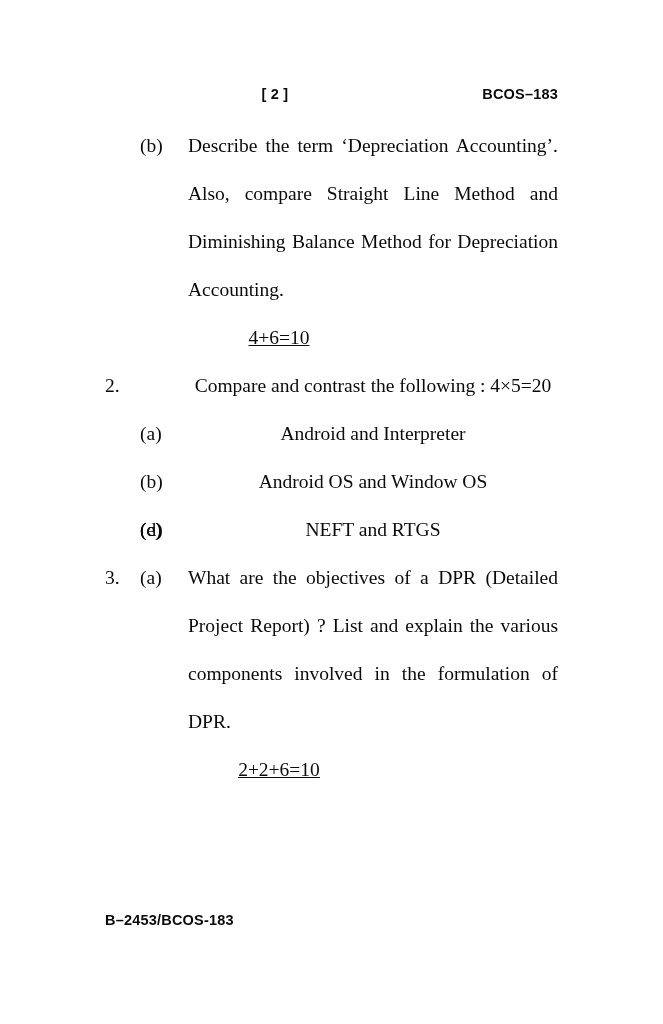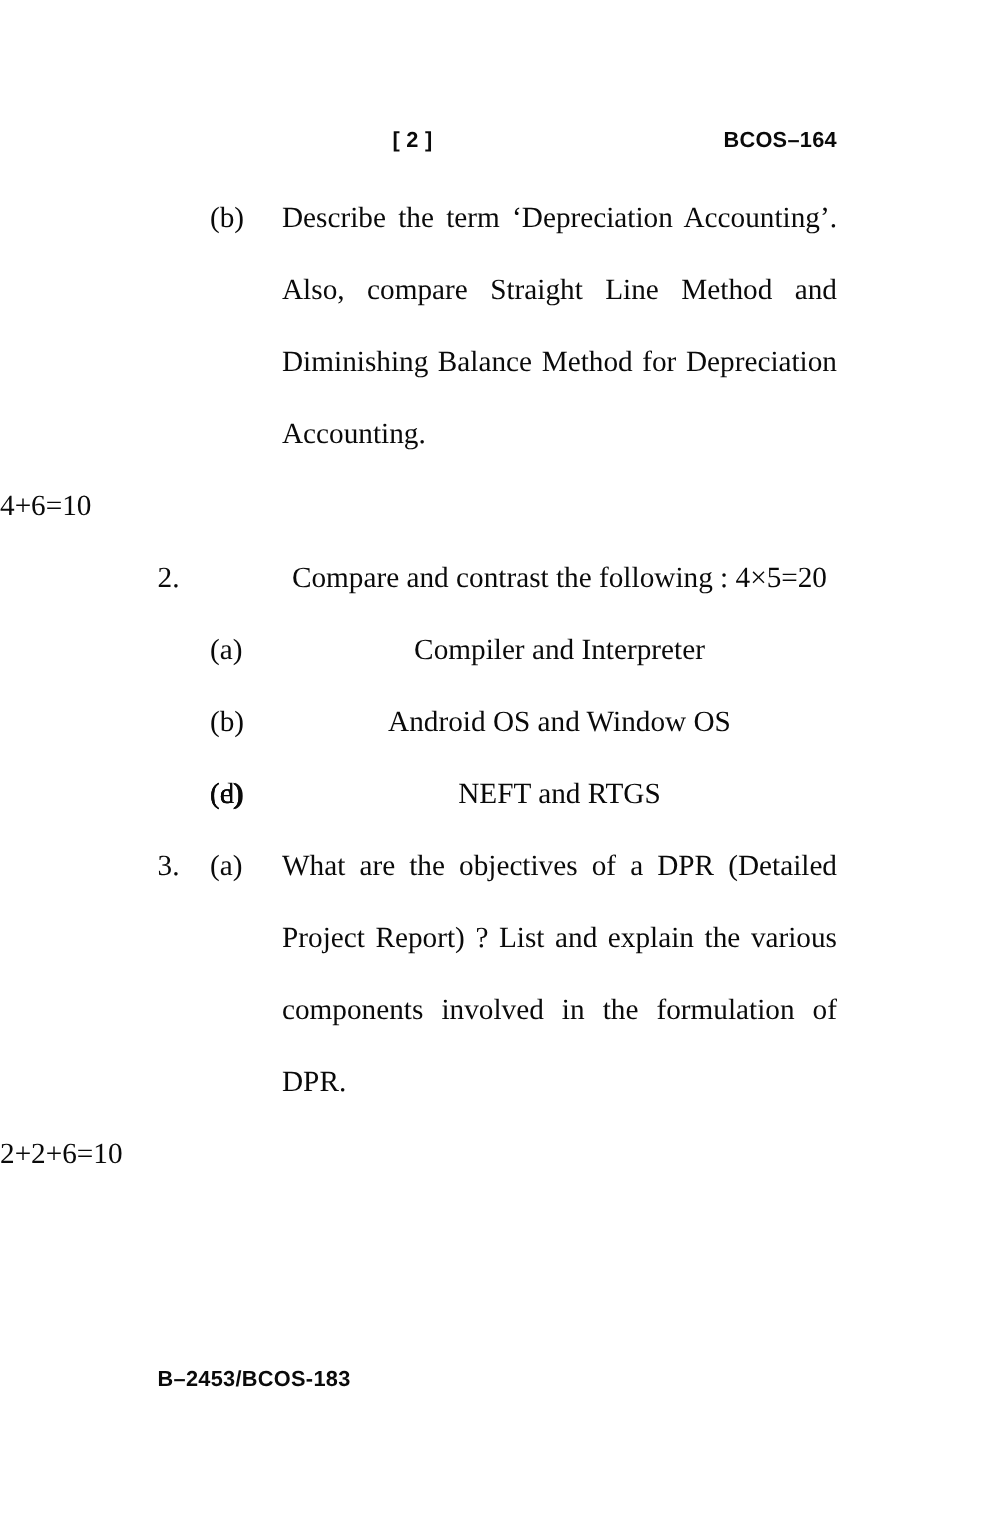--- a/index.html
+++ b/index.html
@@ -103,22 +103,23 @@
   .text-col.nojust {
     text-align: center;
   }
 
   
   .marks-line {
     position: relative;
     width: 558px;
     font-size: 19.5px;
     line-height: 48px;
-    text-align: left;
+    text-align: center;
     white-space: pre;
+    text-decoration: underline;
   }
 
   
   .footer {
     position: absolute;
     left: 105px;
     top: 912px;
     font-family: "Liberation Sans", "DejaVu Sans", sans-serif;
     font-weight: bold;
     font-size: 14.5px;
@@ -126,39 +127,39 @@
     white-space: pre;
   }
 </style>
 </head>
 <body>
 
 <div class="page">
 
   <div class="header">
     <span class="header-page-no">[ 2 ]</span>
-    <span class="header-code">BCOS–164</span>
+    <span class="header-code">BCOS–183</span>
   </div>
 
   <div class="content">
 
     <div class="qrow">
       <span class="marker-col">(b)</span>
       <div class="text-col">Describe the term ‘Depreciation Accounting’. Also, compare Straight Line Method and Diminishing Balance Method for Depreciation Accounting.</div>
     </div>
     <div class="marks-line">4+6=10</div>
 
     <div class="qrow">
       <span class="num-col">2.</span>
       <div class="text-col nojust">Compare and contrast the following : 4×5=20</div>
     </div>
 
     <div class="qrow">
       <span class="marker-col">(a)</span>
-      <div class="text-col nojust">Compiler and Interpreter</div>
+      <div class="text-col nojust">Android and Interpreter</div>
     </div>
 
     <div class="qrow">
       <span class="marker-col">(b)</span>
       <div class="text-col nojust">Android OS and Window OS</div>
     </div>
 
     <div class="qrow">
       <span class="marker-col">(c)</span>
     </div>

